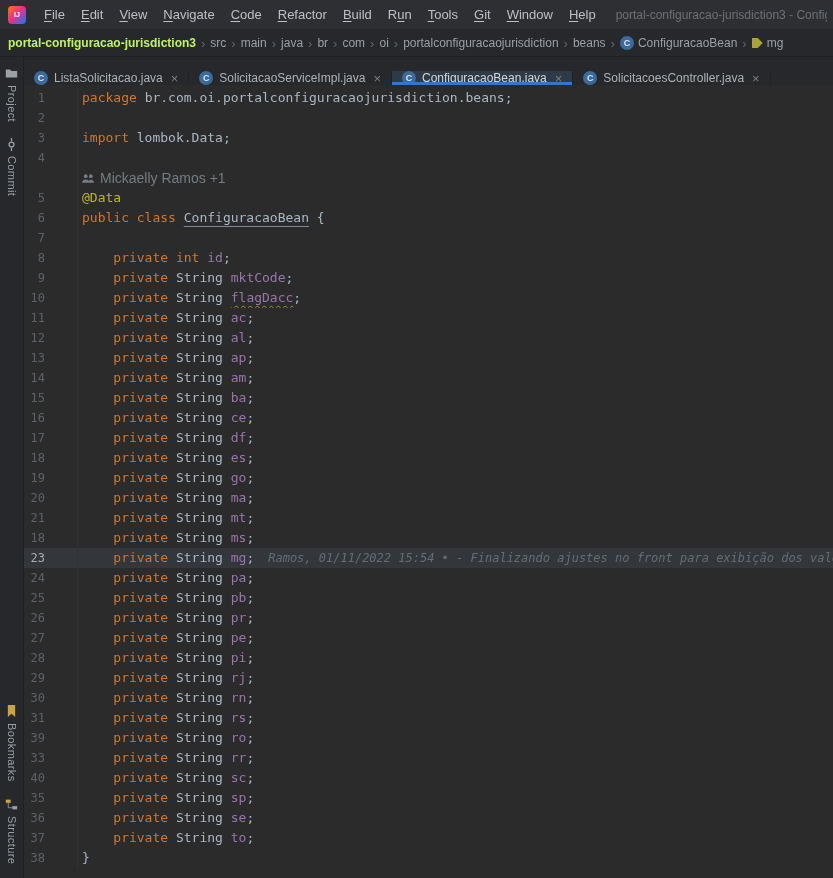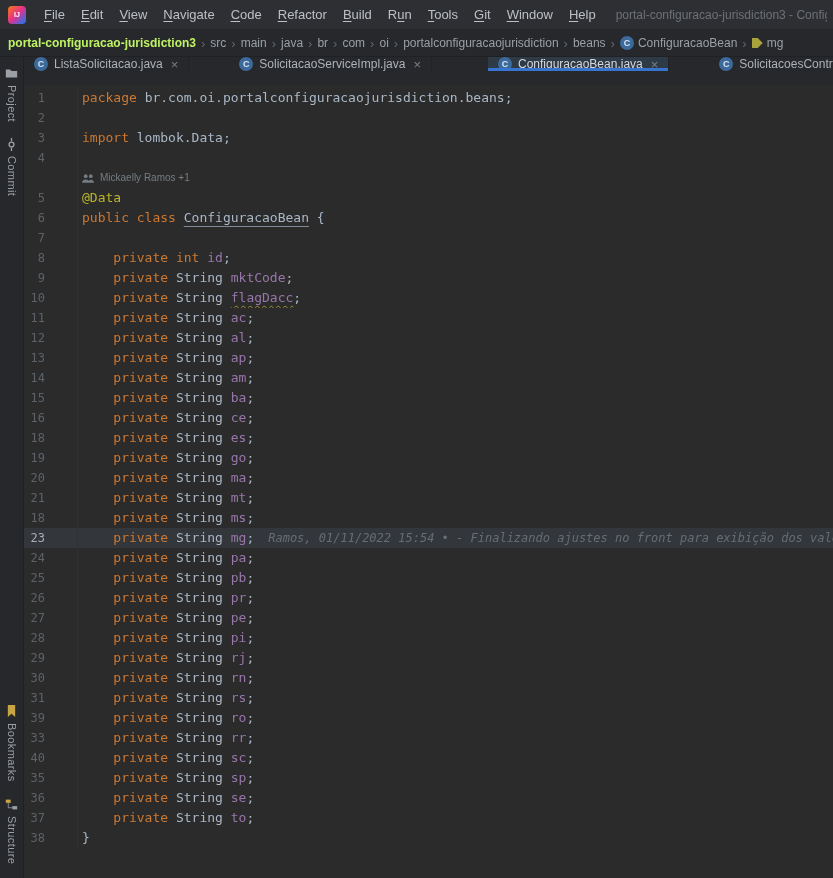--- a/index.html
+++ b/index.html
@@ -32,24 +32,24 @@
     display:flex;flex-direction:column;align-items:center;padding:2px 0 6px 0;box-sizing:border-box;}
   .stripe-group{display:flex;flex-direction:column;align-items:center;}
   .stripe-btn{display:flex;flex-direction:column;align-items:center;gap:5px;padding:8px 0;cursor:default;}
   .stripe-label{writing-mode:vertical-rl;font-size:11px;color:#9aa0a6;letter-spacing:.4px;}
   .stripe-spacer{flex:1;}
   .icon{display:inline-flex;align-items:center;justify-content:center;flex:none;}
 
   .content{flex:1;display:flex;flex-direction:column;min-width:0;}
 
   
-  .tabbar{height:28px;flex:none;background:#26282b;display:flex;align-items:flex-start;overflow:hidden;gap:40px;}
+  .tabbar{height:28px;flex:none;background:#26282b;display:flex;align-items:flex-end;overflow:hidden;}
   .tab{display:flex;align-items:center;gap:6px;padding:0 10px;font-size:12px;color:#adb2b8;
     border-right:1px solid #202225;position:relative;white-space:nowrap;cursor:default;}
-  .tab.active{background:#2e3a46;color:#d4d7dc;margin-left:16px;}
+  .tab.active{background:#2e3a46;color:#d4d7dc;}
   .tab.active::after{content:"";position:absolute;left:0;right:0;bottom:0;height:3px;background:#3674d0;}
   .tab-close{color:#7b8086;font-size:13px;margin-left:2px;line-height:1;}
   .tab-close::after{content:"\00D7";}
   .icon-class{width:14px;height:14px;border-radius:50%;background:#3b6a9b;}
   .icon-class::after{content:"C";color:#d7e5f2;font-size:9px;font-weight:bold;font-family:"Liberation Sans",sans-serif;}
   .icon-field{width:11px;height:10px;background:#a8a33c;
     clip-path:polygon(0 0,55% 0,100% 50%,55% 100%,0 100%);}
 
   
   .editor{flex:1;background:#2b2b2b;font-family:"DejaVu Sans Mono",monospace;font-size:13px;
@@ -61,21 +61,21 @@
   .line.current{background:#33363b;}
   .line.current .ln{color:#a8adb3;}
   .kw{color:#cc7832;}
   .def{color:#a9b7c6;}
   .fld{color:#9876aa;margin-top:16px;}
   .ann{color:#bbb529;}
   .cls{color:#a9b7c6;text-decoration:underline;text-decoration-color:#7f8b99;
     text-decoration-thickness:1px;text-underline-offset:4px;}
   .typo{text-decoration:underline wavy #9a8f2f;text-decoration-thickness:1px;text-underline-offset:3px;}
   .blame{color:#656e75;font-style:italic;font-size:12px;margin-left:14px;}
-  .inlay{color:#747d83;font-size:10px;font-family:"Liberation Sans",sans-serif;
+  .inlay{color:#747d83;font-size:14px;font-family:"Liberation Sans",sans-serif;
     display:inline-flex;align-items:center;gap:5px;}
 </style>
 </head>
 <body>
 
 <div class="app">
 
   <div class="menubar">
     <span class="logo"></span>
     <div class="menu-items">
@@ -278,20 +278,24 @@
           </div>
           <div class="line">
             <span class="ln">15</span>
             <span class="code"><span class="def">    </span><span class="kw">private </span><span class="def">String </span><span class="fld">ba</span><span class="def">;</span></span>
           </div>
           <div class="line">
             <span class="ln">16</span>
             <span class="code"><span class="def">    </span><span class="kw">private </span><span class="def">String </span><span class="fld">ce</span><span class="def">;</span></span>
           </div>
           <div class="line">
+            <span class="ln">17</span>
+            <span class="code"><span class="def">    </span><span class="kw">private </span><span class="def">String </span><span class="fld">df</span><span class="def">;</span></span>
+          </div>
+          <div class="line">
             <span class="ln">18</span>
             <span class="code"><span class="def">    </span><span class="kw">private </span><span class="def">String </span><span class="fld">es</span><span class="def">;</span></span>
           </div>
           <div class="line">
             <span class="ln">19</span>
             <span class="code"><span class="def">    </span><span class="kw">private </span><span class="def">String </span><span class="fld">go</span><span class="def">;</span></span>
           </div>
           <div class="line">
             <span class="ln">20</span>
             <span class="code"><span class="def">    </span><span class="kw">private </span><span class="def">String </span><span class="fld">ma</span><span class="def">;</span></span>

